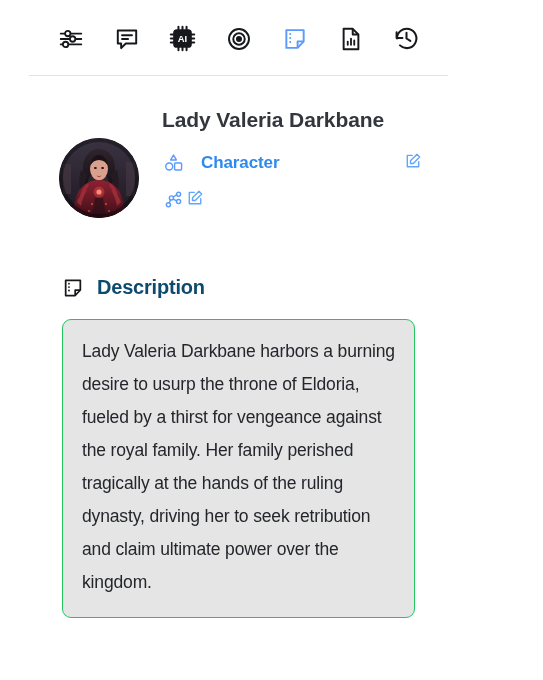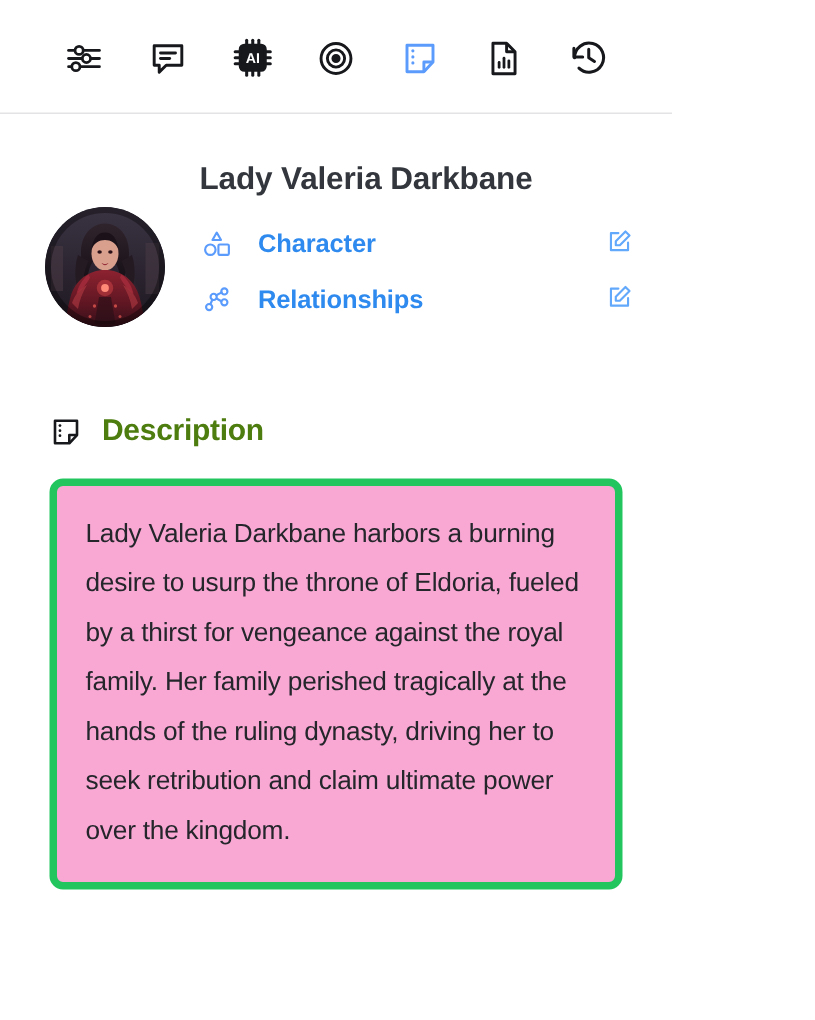--- a/index.html
+++ b/index.html
@@ -12,20 +12,21 @@
     font-family: "Liberation Sans", sans-serif;
     -webkit-font-smoothing: antialiased;
   }
 
   .app {
     width: 448px;
     height: 680px;
     position: relative;
     background: #ffffff;
     overflow: hidden;
+    padding-left: 29px;
   }
 
   
   .toolbar {
     height: 76px;
     display: flex;
     align-items: center;
     justify-content: center;
     gap: 22px;
     border-bottom: 1px solid #e3e3e5;
@@ -128,27 +129,27 @@
     margin-bottom: 20px;
   }
   .section-head-icon {
     color: #17181c;
     display: flex;
     align-items: center;
   }
   .section-title {
     font-size: 20px;
     font-weight: 700;
-    color: #4d7c0f;
+    color: #0c4a6e;
     letter-spacing: -0.2px;
   }
   .desc-box {
-    border: 5px solid #22c55e;
+    border: 1px solid #22c55e;
     border-radius: 9px;
-    background: #f9a8d4;
+    background: #e5e5e5;
     padding: 15px 19px 18px 19px;
   }
   .desc-text {
     font-size: 17.5px;
     line-height: 33px;
     color: #24262b;
     letter-spacing: -0.15px;
     margin: 0;
   }
 </style>
@@ -352,21 +353,20 @@
           <svg width="19" height="19" viewBox="0 0 24 24" fill="none" stroke="currentColor" stroke-width="1.8" stroke-linecap="round" stroke-linejoin="round">
             <circle cx="18.4" cy="5.4" r="2.6"></circle>
             <circle cx="18.4" cy="14.6" r="2.6"></circle>
             <circle cx="5.6" cy="18.6" r="2.6"></circle>
             <circle cx="9.4" cy="10" r="2.6"></circle>
             <line x1="11.6" y1="8.6" x2="16.2" y2="6.2"></line>
             <line x1="11.8" y1="11.4" x2="15.9" y2="13.7"></line>
             <line x1="8.3" y1="12.4" x2="6.6" y2="16.2"></line>
           </svg>
         </span>
-        <span class="attr-label">Relationships</span>
         <button class="attr-edit">
           <span>
             <svg width="18" height="18" viewBox="0 0 24 24" fill="none" stroke="currentColor" stroke-width="1.9" stroke-linecap="round" stroke-linejoin="round">
               <path d="M11 4.5H4.4v15.2h15.2V13"></path>
               <path d="M17.3 3.1l3.6 3.6-8.6 8.6h-3.6v-3.6z"></path>
             </svg>
           </span>
         </button>
       </div>
     </div>

